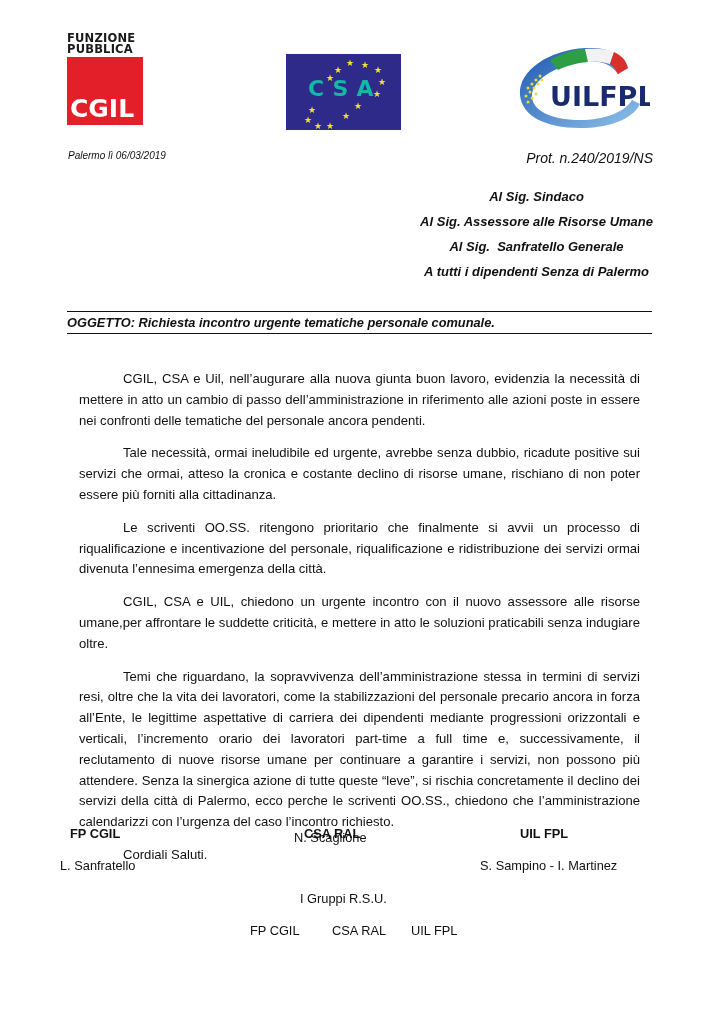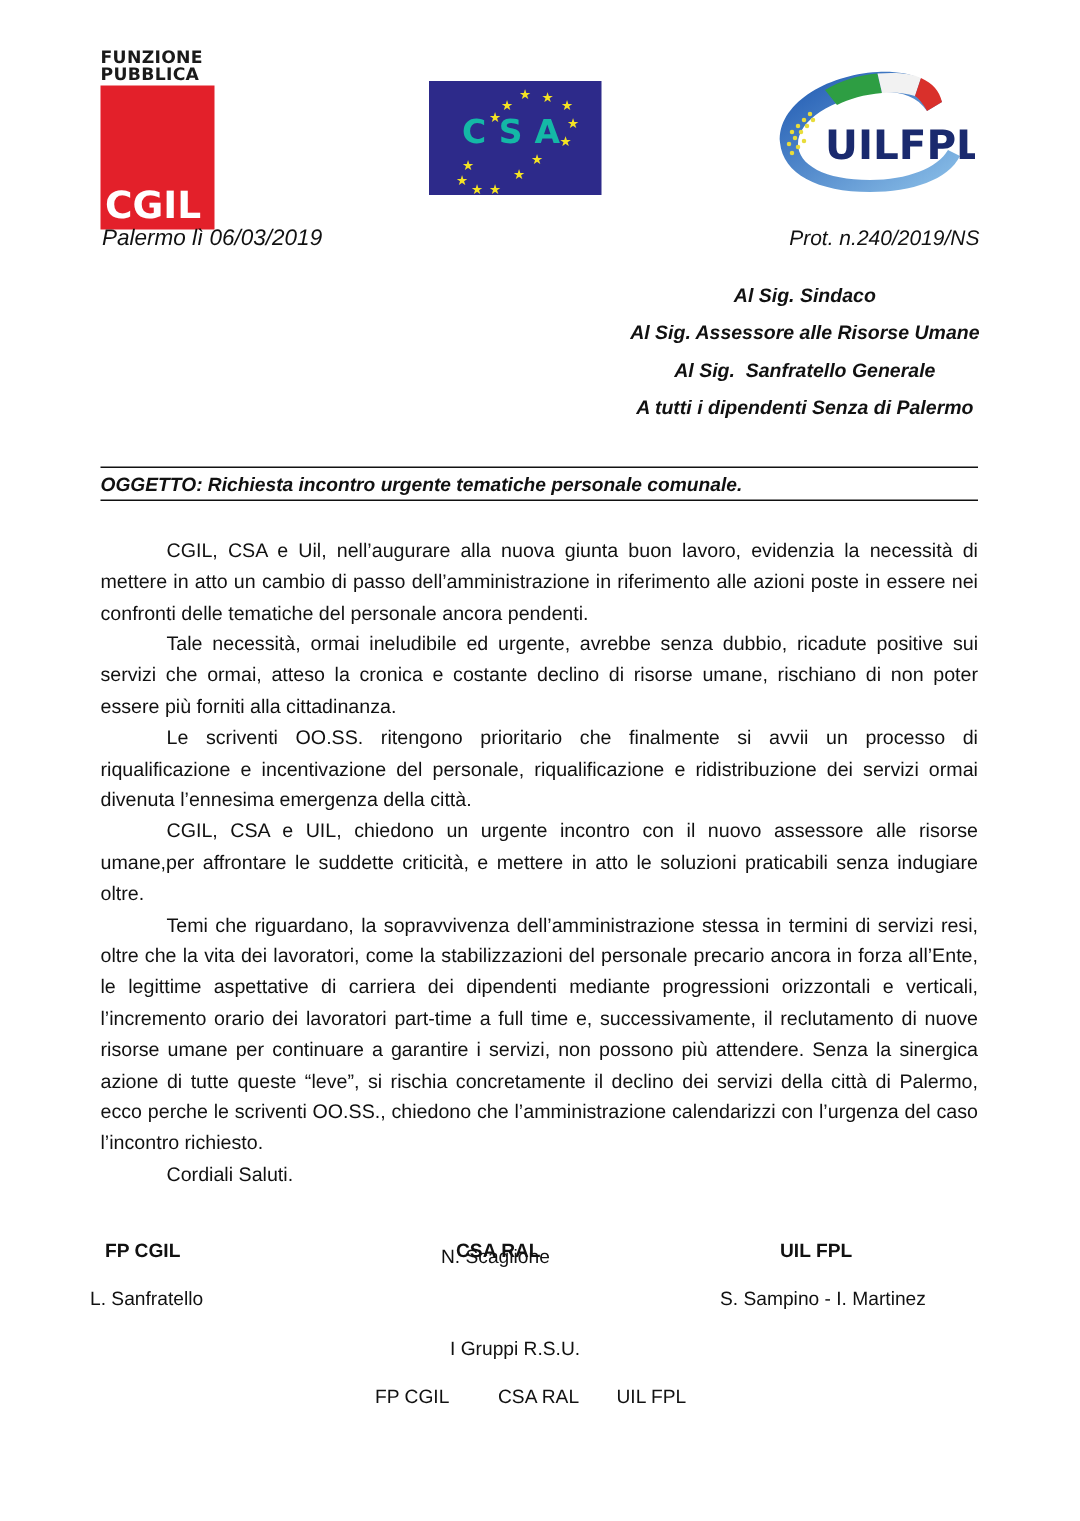--- a/index.html
+++ b/index.html
@@ -3,41 +3,41 @@
   <meta charset="utf-8">
   <style>
     html, body { margin: 0; padding: 0; background: #ffffff; }
     body { width: 720px; height: 1014px; position: relative; overflow: hidden;
       font-family: "Liberation Sans", "DejaVu Sans", sans-serif; color: #111; }
     .abs { position: absolute; }
 
     
     .cgil-logo { left: 67px; top: 33px; width: 78px; }
     .cgil-top { font-family: "DejaVu Sans", sans-serif; font-weight: 900; font-size: 11.5px; line-height: 11px; letter-spacing: 0.2px; color: #1a1a1a; }
-    .cgil-box { margin-top: 2px; width: 76px; height: 96px; background: #e3202a; position: relative; }
+    .cgil-box { margin-top: 2px; width: 76px; height: 68px; background: #e3202a; position: relative; }
     .cgil-box span { position: absolute; left: 3px; bottom: 2px; color: #fff; font-family: "DejaVu Sans", sans-serif; font-weight: 900; font-size: 25px; letter-spacing: 0px; }
 
     
     .csa-logo { left: 286px; top: 54px; width: 115px; height: 76px; background: #2d2a8a; }
     .csa-logo .csa-text { position: absolute; left: 22px; top: 22px; color: #14b8a6; font-family: "DejaVu Sans", sans-serif; font-weight: bold; font-size: 22px; letter-spacing: 8px; }
     .star { position: absolute; color: #f4e324; font-size: 9px; line-height: 9px; }
 
     
     .uil-logo { left: 510px; top: 40px; width: 140px; height: 88px; }
 
-    .date-line { left: 68px; top: 150px; font-style: italic; font-size: 15px; font-family: "Liberation Sans", sans-serif; }
+    .date-line { left: 68px; top: 150px; font-style: italic; font-size: 10px; font-family: "Liberation Sans", sans-serif; }
     .prot-line { right: 67px; top: 150px; font-style: italic; font-size: 14px; }
 
     .recipients { right: 67px; top: 188px; text-align: center; font-style: italic; font-weight: bold; font-size: 13px; }
     .recipients div { height: 25px; line-height: 17px; }
 
     .subject { left: 67px; top: 311px; width: 585px; border-top: 1.3px solid #111; border-bottom: 1.3px solid #111; padding: 3px 0 3px 0; font-style: italic; font-weight: bold; font-size: 12.8px; }
 
     .body-text { left: 67px; top: 357px; width: 585px; font-size: 13.1px; line-height: 20.8px; text-align: justify; }
-    .body-text p { margin: 0; text-indent: 44px; }
+    .body-text p { margin: 12px; text-indent: 44px; }
     .body-text p.closing { text-indent: 44px; }
 
     .sig { font-size: 12.8px; text-align: left; }
     .sig-bold { font-weight: bold; }
   </style>
 </head>
 <body>
 
 <div class="abs cgil-logo">
   <div class="cgil-top">FUNZIONE</div>

